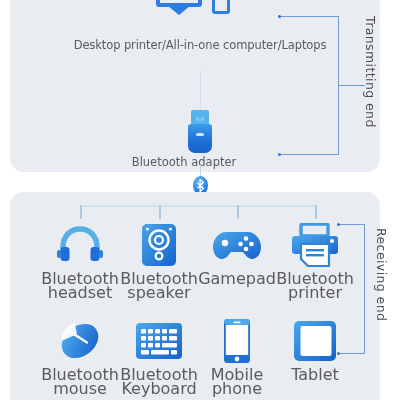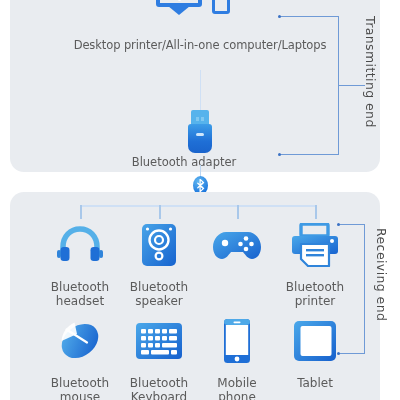--- a/index.html
+++ b/index.html
@@ -226,24 +226,24 @@
     width: 80px;
     text-align: center;
   }
   .device .icon-box {
     height: 46px;
     display: flex;
     align-items: center;
     justify-content: center;
   }
   .device .dev-label {
-    font-size: 12px;
+    font-size: 16px;
     line-height: 14px;
     color: #5b5b5b;
-    margin-top: 12px;
+    margin-top: 4px;
     white-space: pre-line;
   }
 
   
   .bracket {
     position: absolute;
   }
   .bracket .v {
     position: absolute;
     width: 1px;
@@ -392,20 +392,21 @@
         </defs>
         <path d="M14 4 H36 C43 4 49 11 49 19 C49 26 45 31 40 31 C36 31 33.5 27 31 24 H19
                  C16.5 27 14 31 10 31 C5 31 1 26 1 19 C1 11 7 4 14 4 Z" fill="url(#gpg)"></path>
         <circle cx="13" cy="15" r="3.2" fill="#ffffff"></circle>
         <circle cx="34" cy="10.5" r="2.3" fill="#ffffff"></circle>
         <circle cx="39.5" cy="16" r="2.3" fill="#ffffff"></circle>
         <circle cx="34" cy="21" r="2.3" fill="#ffffff"></circle>
         <circle cx="28.5" cy="16" r="2.3" fill="#ffffff"></circle>
       </svg>
     </div>
+    <div class="dev-label">Gamepad</div>
   </div>
 
   <div class="device" style="left:275px; top:222px;">
     <div class="icon-box">
       <svg width="48" height="44" viewBox="0 0 48 44">
         <defs>
           <linearGradient id="prg" x1="0" y1="0" x2="1" y2="1">
             <stop offset="0%" stop-color="#4aa8ea"></stop>
             <stop offset="100%" stop-color="#1864d0"></stop>
           </linearGradient>

